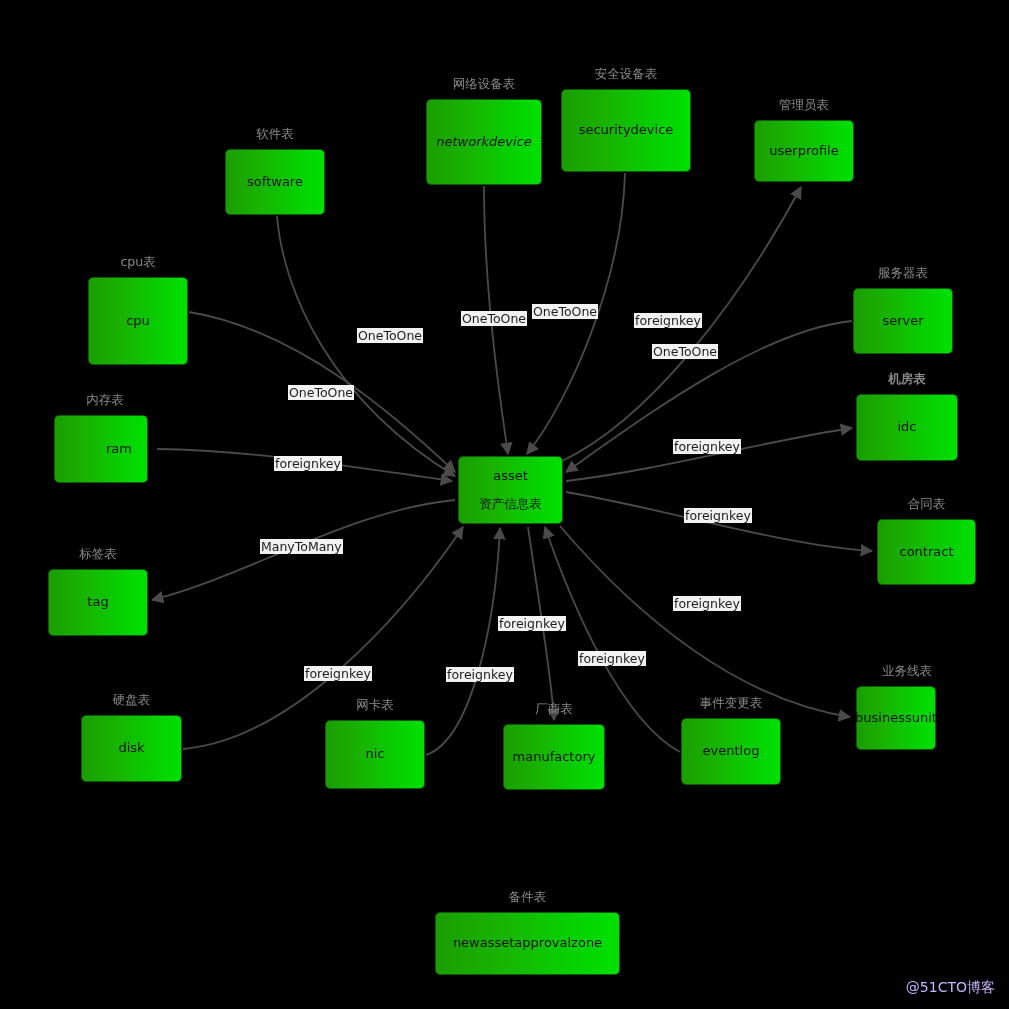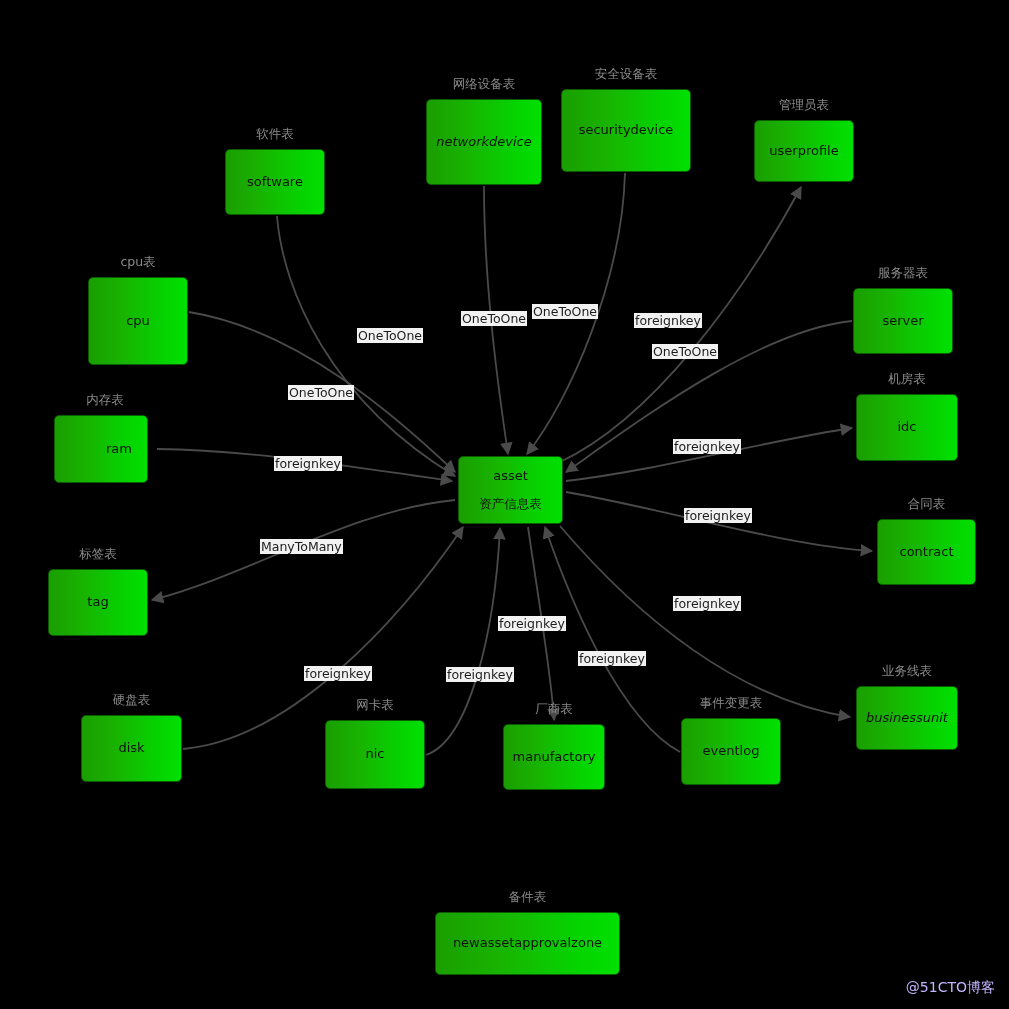--- a/index.html
+++ b/index.html
@@ -130,21 +130,21 @@
       <div class="node" style="left: 458px; top: 456px; width: 105px; height: 68px; gap: 10px;">
         <span>asset</span>
         <span class="node-sub">资产信息表</span>
       </div>
       <div class="node" style="left: 877px; top: 519px; width: 99px; height: 66px;">
         <span>contract</span>
       </div>
       <div class="node" style="left: 48px; top: 569px; width: 100px; height: 67px;">
         <span>tag</span>
       </div>
-      <div class="node" style="left: 856px; top: 686px; width: 102px; height: 64px; font-style: italic;">
+      <div class="node" style="left: 856px; top: 686px; width: 80px; height: 64px;">
         <span>businessunit</span>
       </div>
       <div class="node" style="left: 81px; top: 715px; width: 101px; height: 67px;">
         <span>disk</span>
       </div>
       <div class="node" style="left: 325px; top: 720px; width: 100px; height: 69px;">
         <span>nic</span>
       </div>
       <div class="node" style="left: 503px; top: 724px; width: 102px; height: 66px;">
         <span>manufactory</span>
@@ -157,21 +157,21 @@
       </div>
     </div>
   <div id="caption-layer">
       <div class="node-caption" style="left: 426px; top: 76px; width: 116px;">网络设备表</div>
       <div class="node-caption" style="left: 561px; top: 66px; width: 130px;">安全设备表</div>
       <div class="node-caption" style="left: 754px; top: 97px; width: 100px; text-align: center;">管理员表</div>
       <div class="node-caption" style="left: 225px; top: 126px; width: 100px;">软件表</div>
       <div class="node-caption" style="left: 88px; top: 254px; width: 100px;">cpu表</div>
       <div class="node-caption" style="left: 853px; top: 265px; width: 100px;">服务器表</div>
       <div class="node-caption" style="left: 54px; top: 392px; width: 102px;">内存表</div>
-      <div class="node-caption" style="left: 856px; top: 371px; width: 102px;">机房表</div>
+      <div class="node-caption" style="left: 856px; top: 371px; width: 102px; font-weight: bold;">机房表</div>
       <div class="node-caption" style="left: 877px; top: 496px; width: 99px;">合同表</div>
       <div class="node-caption" style="left: 48px; top: 546px; width: 100px;">标签表</div>
       <div class="node-caption" style="left: 856px; top: 663px; width: 102px;">业务线表</div>
       <div class="node-caption" style="left: 81px; top: 692px; width: 101px; font-family: Liberation Serif, serif;">硬盘表</div>
       <div class="node-caption" style="left: 325px; top: 697px; width: 100px;">网卡表</div>
       <div class="node-caption" style="left: 503px; top: 701px; width: 102px;">厂商表</div>
       <div class="node-caption" style="left: 681px; top: 695px; width: 100px;">事件变更表</div>
       <div class="node-caption" style="left: 435px; top: 889px; width: 185px;">备件表</div>
     </div>
   <div id="edge-label-layer">

